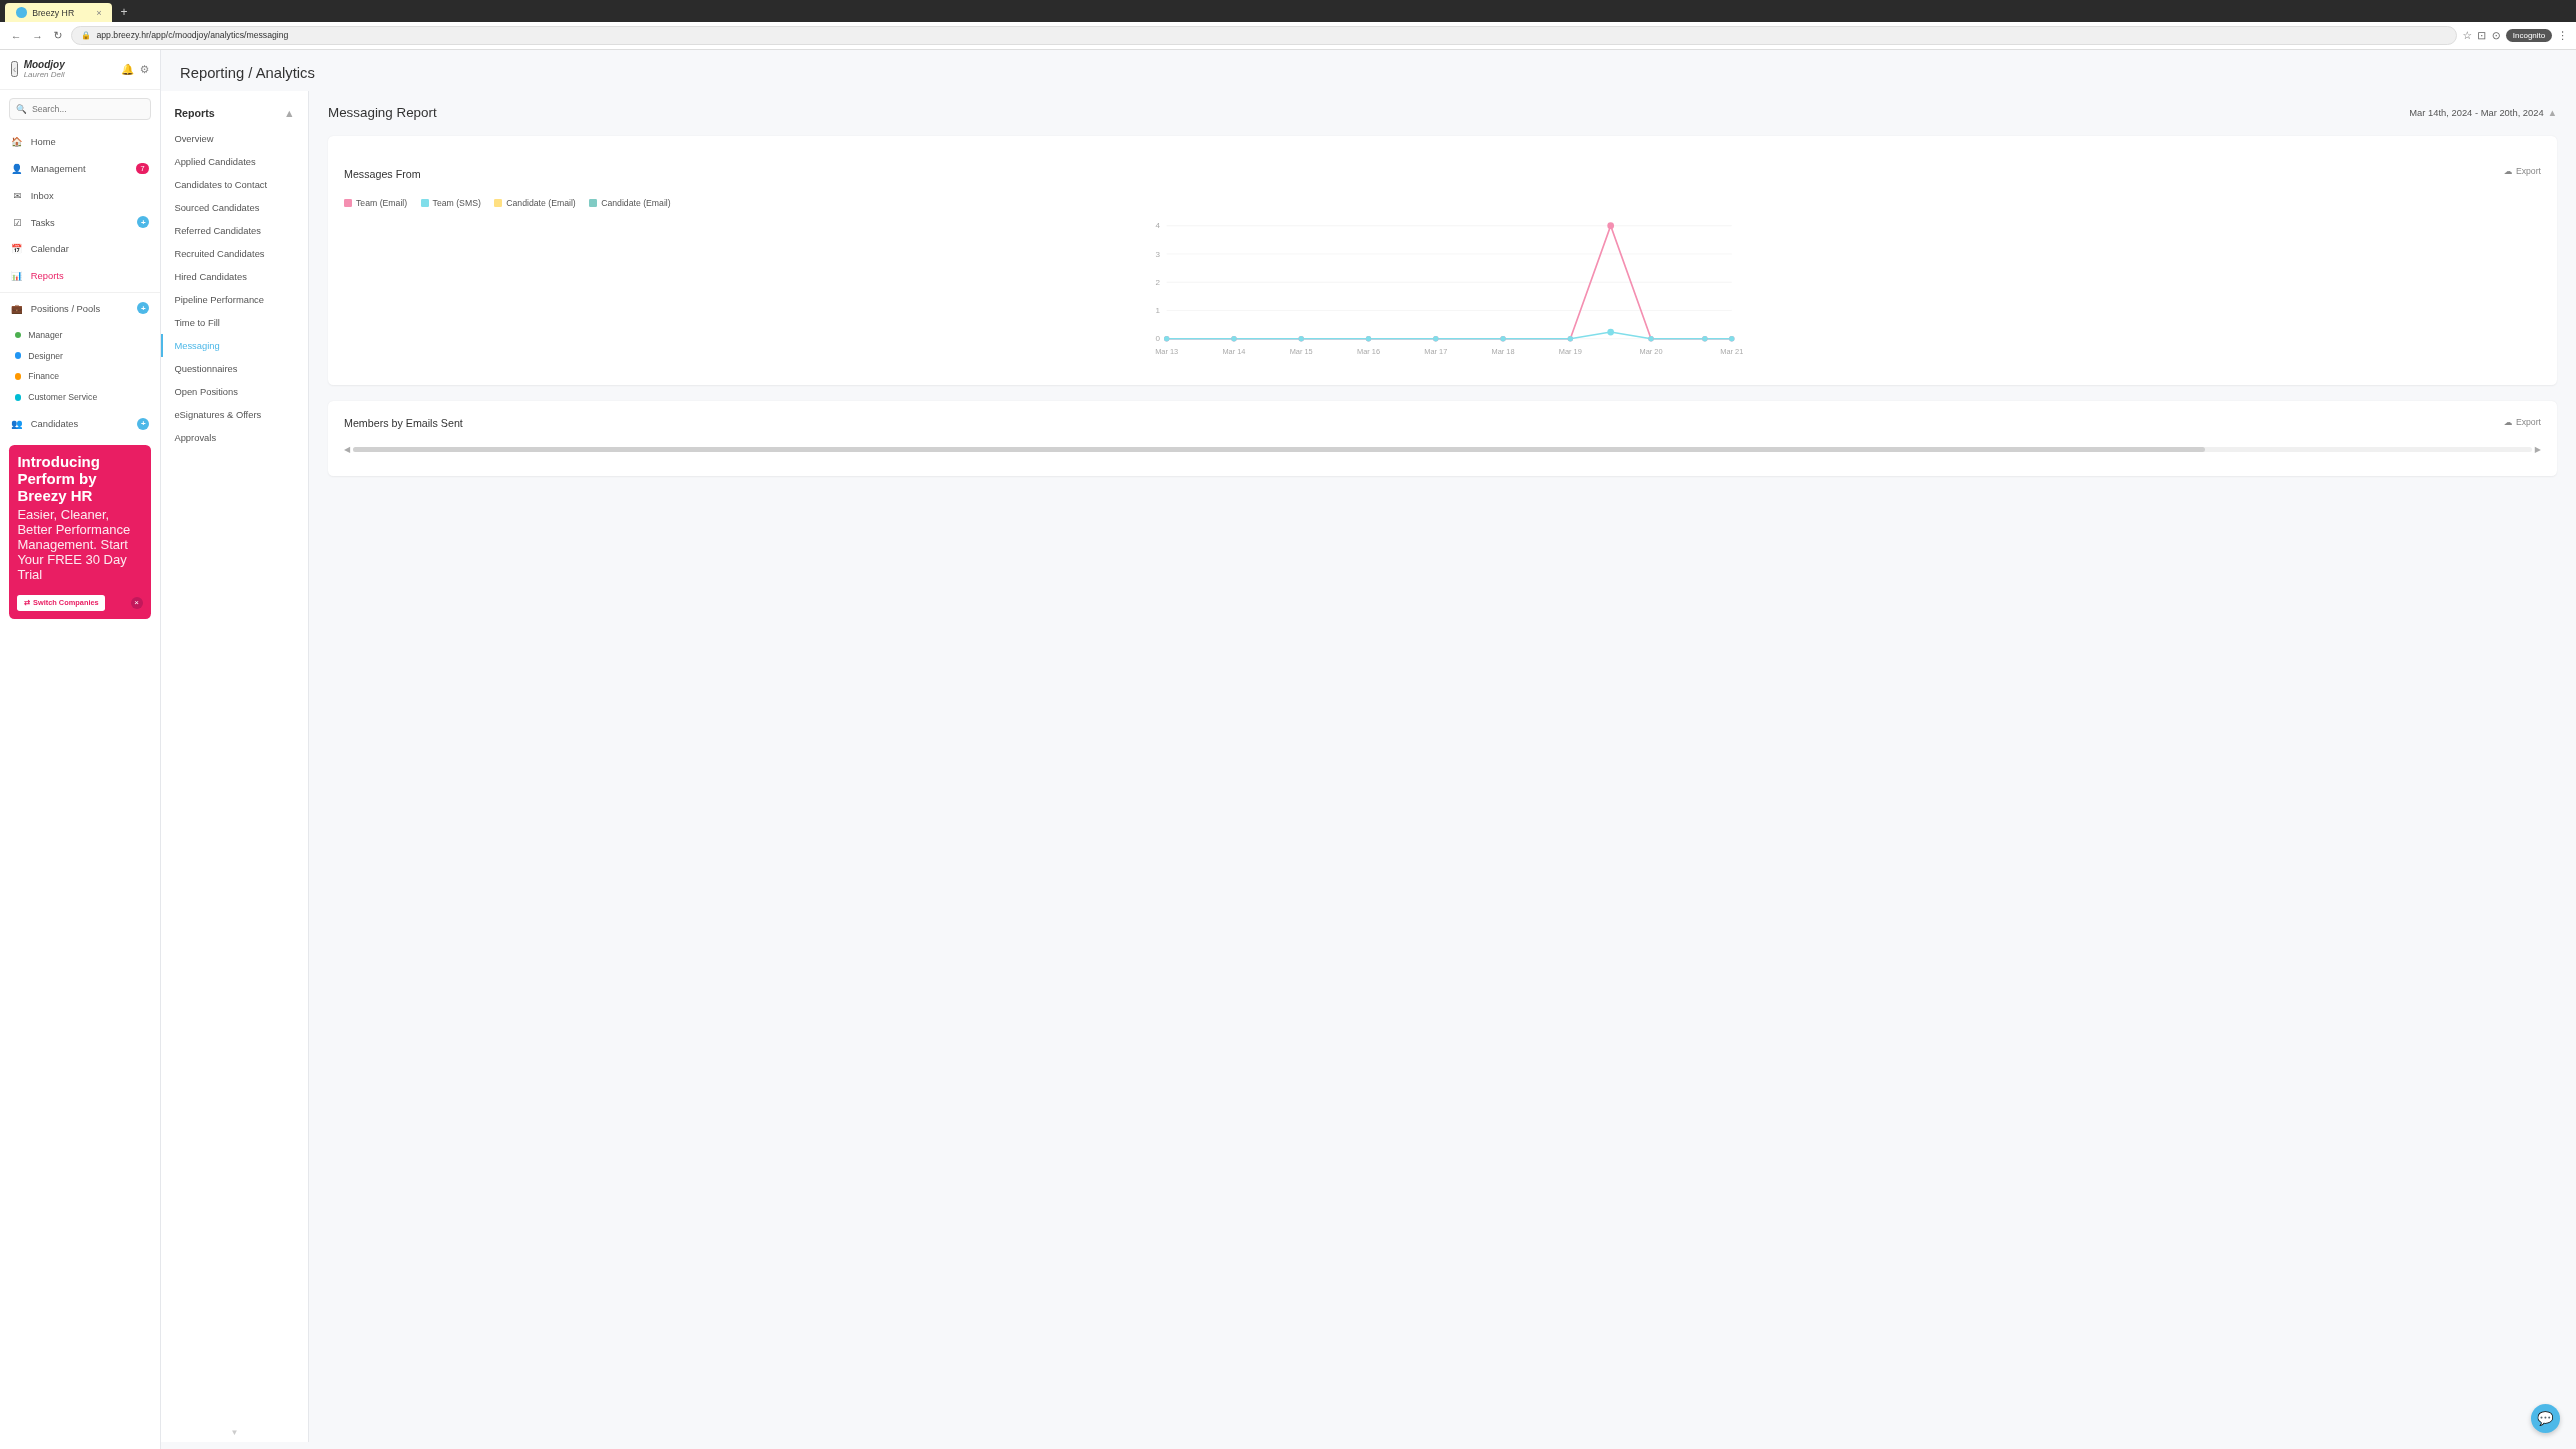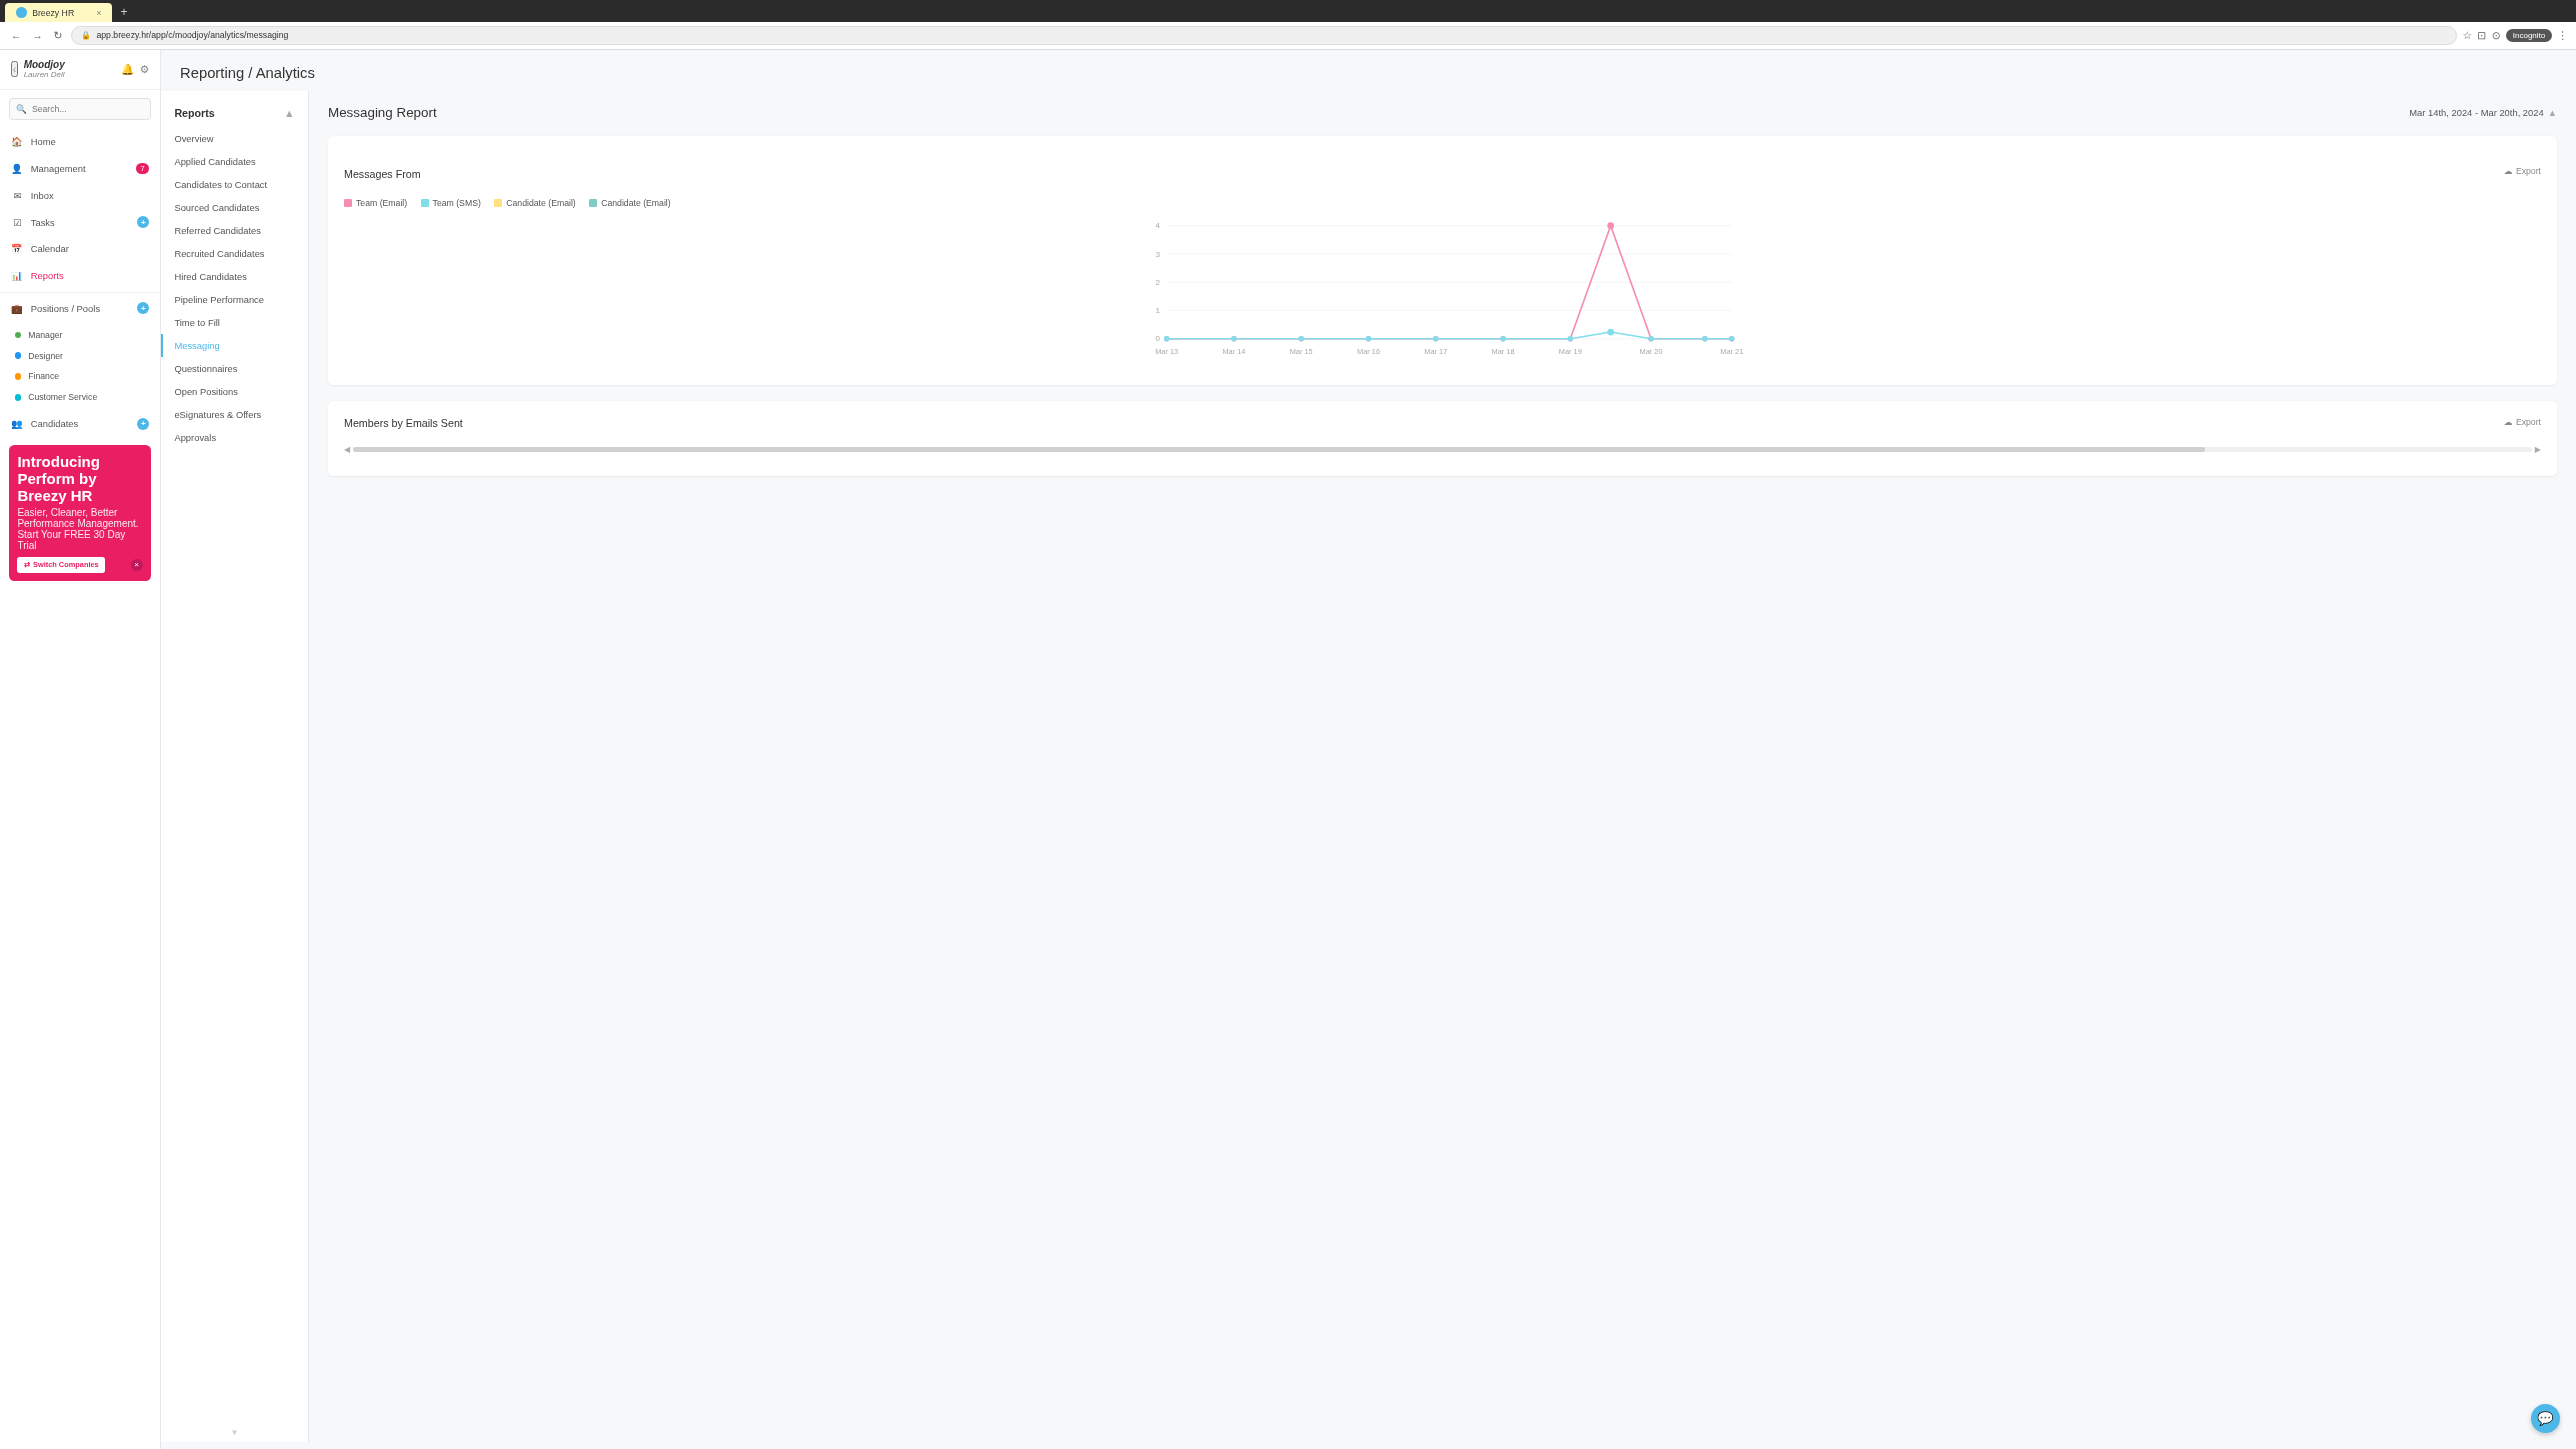--- a/index.html
+++ b/index.html
@@ -44,21 +44,21 @@
     .positions-section { padding: 2.7px 0; }
     .position-item { display: flex; align-items: center; gap: 6.7px; padding: 5.4px 10.7px 5.4px 14.8px; cursor: pointer; font-size: 8.7px; color: #555; }
     .dot { width: 6.7px; height: 6.7px; border-radius: 50%; flex-shrink: 0; }
     .dot-green { background: #4caf50; }
     .dot-blue { background: #2196f3; }
     .dot-orange { background: #ff9800; }
     .dot-cyan { background: #00bcd4; }
 
     .promo-banner { margin: 8px 9.4px; background: #e91e63; color: #fff; border-radius: 5.4px; padding: 8px; font-size: 8px; }
     .promo-banner .promo-title { font-weight: 700; font-size: 15px; margin-bottom: 2.7px; }
-    .promo-banner .promo-sub { font-size: 10px; opacity: 0.9; margin-bottom: 6px; }
+    .promo-banner .promo-sub { font-size: 13px; opacity: 0.9; margin-bottom: 13px; }
     .switch-btn { background: #fff; color: #e91e63; border: none; border-radius: 2.7px; padding: 3.4px 6.7px; font-size: 7.4px; font-weight: 700; cursor: pointer; display: flex; align-items: center; gap: 2.7px; }
     .switch-companies-row { display: flex; align-items: center; gap: 4px; margin-top: 4px; font-size: 7.4px; }
     .close-promo { background: #c2185b; border: none; color: #fff; border-radius: 50%; width: 12px; height: 12px; font-size: 8px; cursor: pointer; margin-left: auto; }
 
     
     .main-content { flex: 1; overflow: auto; background: #f7f8fa; }
     .page-header { padding: 14.8px 19px 10.7px; }
     .page-title { font-size: 14.8px; font-weight: 400; color: #333; }
 
     

